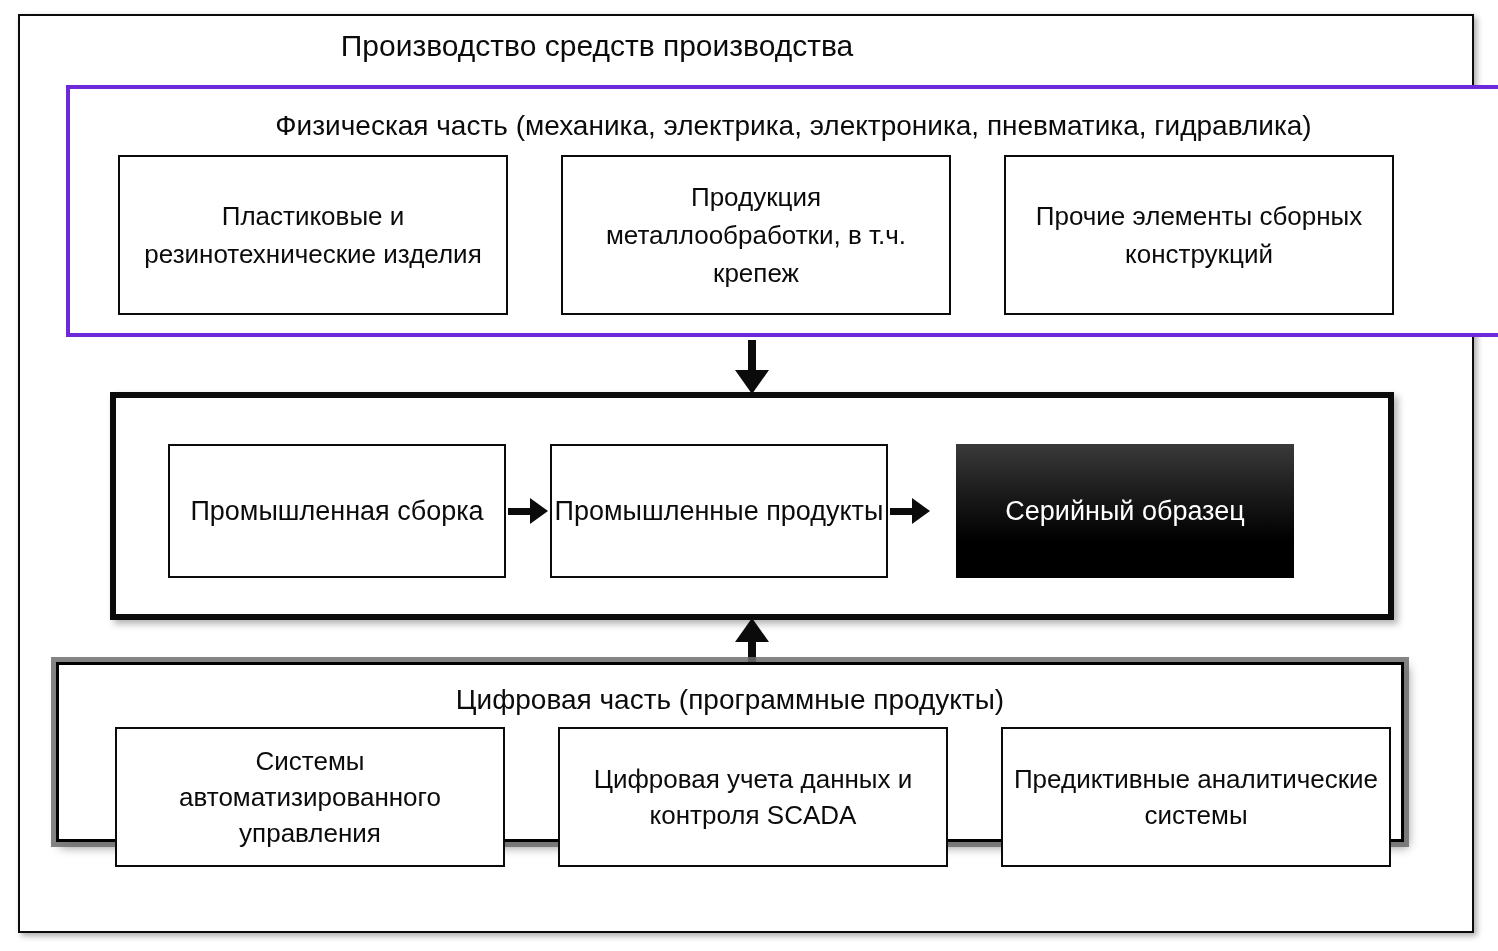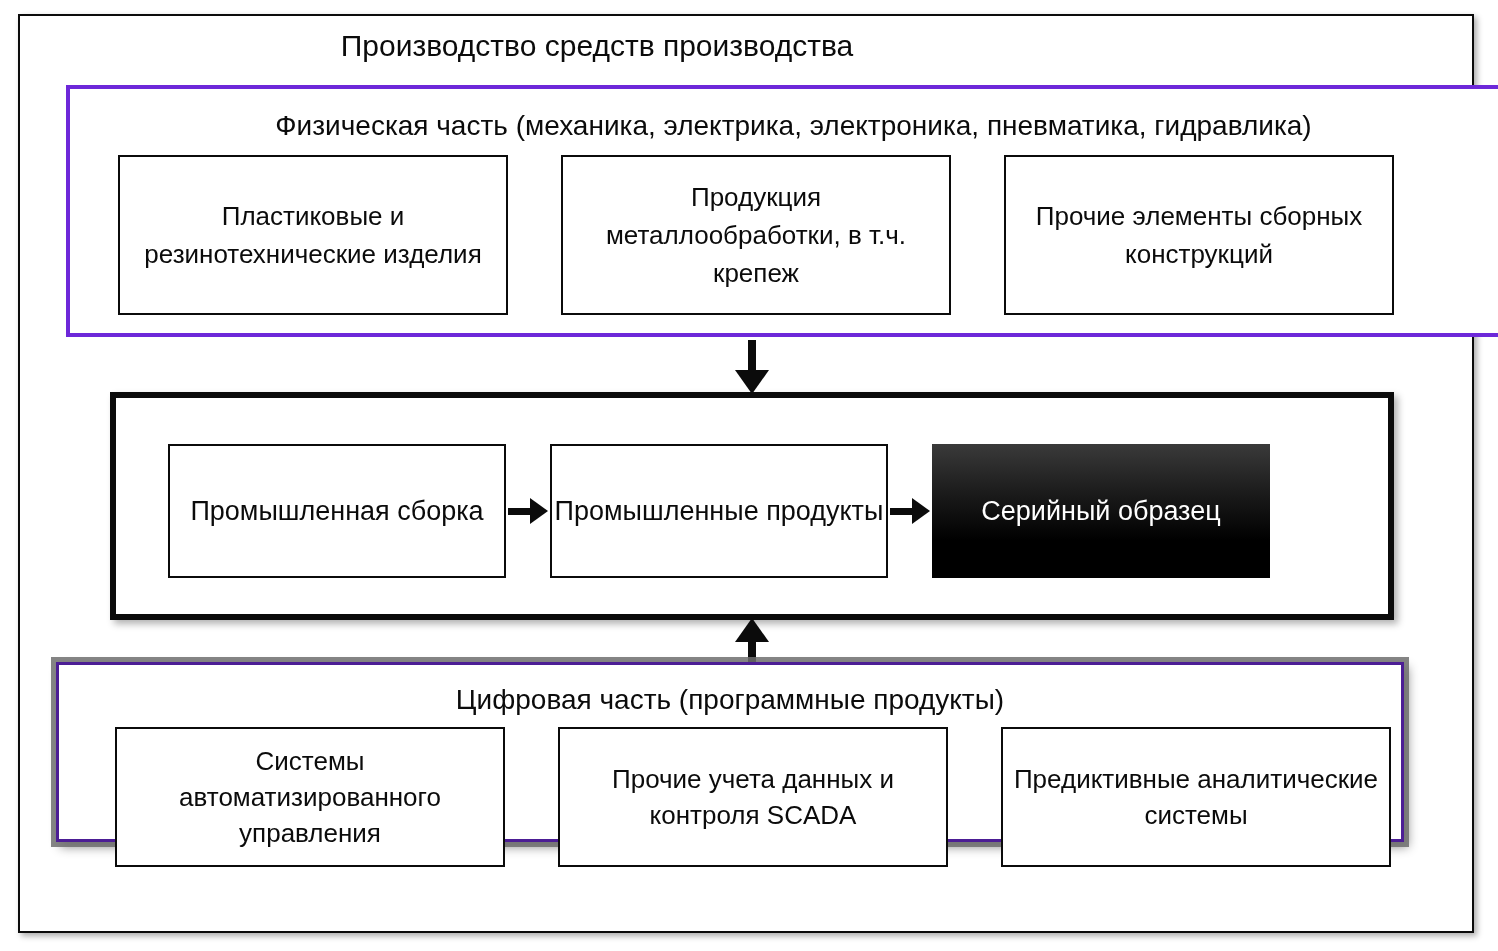--- a/index.html
+++ b/index.html
@@ -128,20 +128,21 @@
     justify-content: center;
     text-align: center;
     font-size: 27px;
     line-height: 40px;
     color: #0b0b0b;
   }
   .chain-box.final {
     border: none;
     background: linear-gradient(to bottom, #3a3a3a 0%, #1a1a1a 38%, #000000 72%, #000000 100%);
     color: #ffffff;
+    margin-left: 24px;
   }
   
   .arrow-h {
     position: relative;
     width: 40px;
     height: 30px;
     flex: 0 0 40px;
     margin: 0 2px;
   }
   .arrow-h .shaft {
@@ -163,21 +164,21 @@
     border-left: 18px solid #0b0b0b;
   }
 
   
   .digital-section {
     position: absolute;
     left: 56px;
     top: 662px;
     width: 1348px;
     height: 180px;
-    border: 3px solid #4c1d95;
+    border: 3px solid #000000;
     background: #ffffff;
     box-sizing: border-box;
     box-shadow:
       0 0 0 5px rgba(110,110,110,0.85),
       4px 5px 10px rgba(0,0,0,0.45);
     padding-left: 28px;
   }
   .digital-section .section-heading { top: 18px; }
   .digital-section .sub-row {
     left: 56px;
@@ -276,18 +277,18 @@
 
   <div class="arrow-v" id="arrow-up">
     <div class="shaft-v"></div>
     <div class="head-v"></div>
   </div>
 
   <div class="digital-section">
     <div class="section-heading">Цифровая часть (программные продукты)</div>
     <div class="sub-row">
       <div class="sub-box">Системы автоматизированного управления</div>
-      <div class="sub-box">Прочие учета данных и контроля SCADA</div>
+      <div class="sub-box">Цифровая учета данных и контроля SCADA</div>
       <div class="sub-box">Предиктивные аналитические системы</div>
     </div>
   </div>
 
 </div>
 
 </body></html>

